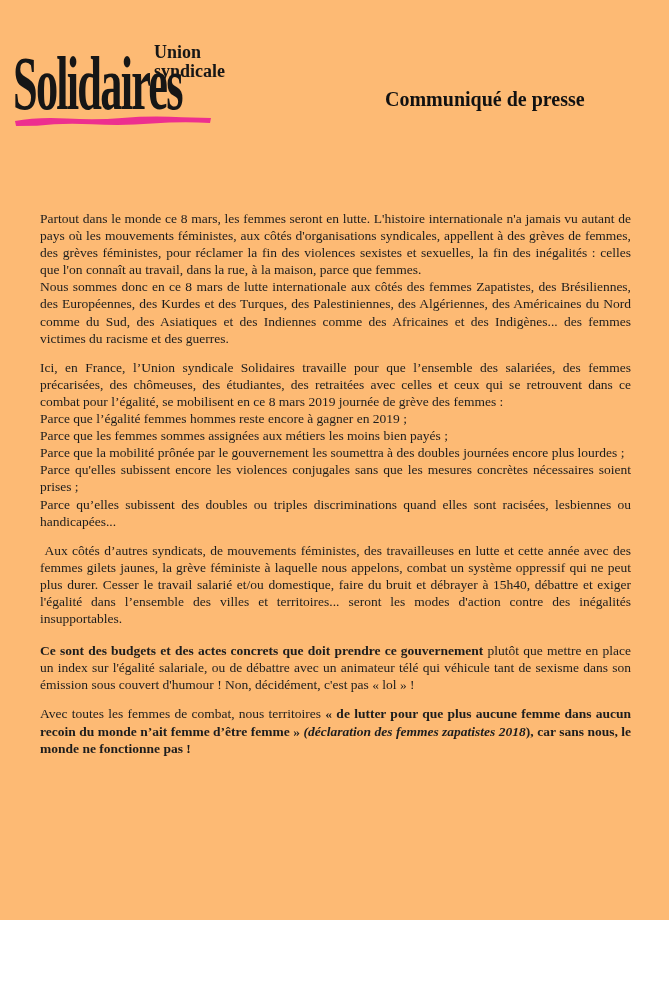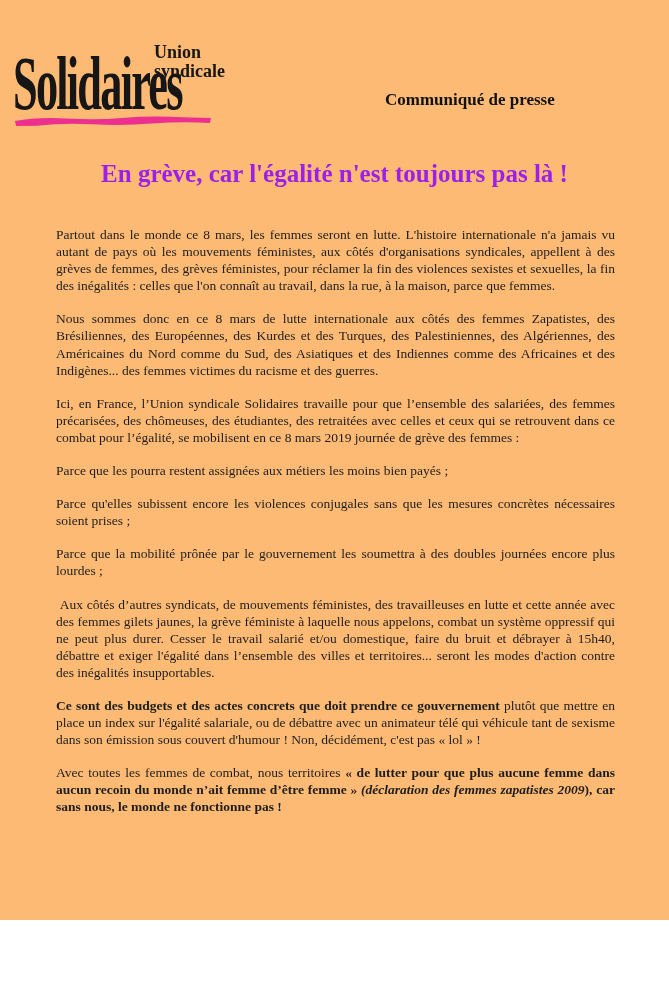--- a/index.html
+++ b/index.html
@@ -22,34 +22,34 @@
     white-space:nowrap;
   }
   .union{
     position:absolute;left:154px;top:43px;
     font-size:18px;line-height:19px;color:#161616;
     font-weight:600;
   }
   .brush{position:absolute;left:12px;top:114px;width:202px;height:14px;transform:rotate(-0.6deg);}
   .press{
     position:absolute;left:385px;top:90px;
-    font-size:17px;line-height:19.5px;font-weight:bold;color:#111;
+    font-size:20px;line-height:19.5px;font-weight:bold;color:#111;
     white-space:nowrap;
   }
   
   .main-title{
     position:absolute;left:0;top:158px;width:669px;
     text-align:center;font-size:25px;line-height:32px;font-weight:bold;
   }
   
   .body-text{
     position:absolute;left:40px;top:210px;width:591px;
     font-size:13.5px;line-height:17.1px;text-align:justify;
   }
-  .body-text p{margin:16px;padding:0;}
+  .body-text p{margin:0;padding:0;}
   .gap{margin-top:12px;}
   .gap-lg{margin-top:15px;}
   b,strong{font-weight:bold;}
   .bi{font-weight:bold;font-style:italic;}
   
   .footer-band{
     position:absolute;left:21px;top:987px;width:410px;height:13px;
   }
 </style>
 </head>
@@ -65,45 +65,46 @@
     <div class="wordmark">Solidaires</div>
     <svg class="brush" viewBox="0 0 202 14" preserveAspectRatio="none" aria-hidden="true">
       <path d="M3 6 Q25 2 55 4 Q85 6 110 4 Q140 2 170 4 L199 5 L198 10 Q170 8 140 10 Q110 12 80 10 Q50 8 25 11 L4 11 Z" fill="#ed2f8f"></path>
     </svg>
   </div>
 
   <div class="press">
     <div>Communiqué de presse</div>
   </div>
 
-  <div class="main-title" id="mainTitle" style="color: rgb(157, 32, 234);">En grève, car l'égalité n'est toujours pas là !</div>
 
   <div class="body-text">
 
     <div class="block">
       <p>Partout dans le monde ce 8 mars, les femmes seront en lutte. L'histoire internationale n'a jamais vu autant de pays où les mouvements féministes, aux côtés d'organisations syndicales, appellent à des grèves de femmes, des grèves féministes, pour réclamer la fin des violences sexistes et sexuelles, la fin des inégalités : celles que l'on connaît au travail, dans la rue, à la maison, parce que femmes.</p>
       <p>Nous sommes donc en ce 8 mars de lutte internationale aux côtés des femmes Zapatistes, des Brésiliennes, des Européennes, des Kurdes et des Turques, des Palestiniennes, des Algériennes, des Américaines du Nord comme du Sud, des Asiatiques et des Indiennes comme des Africaines et des Indigènes... des femmes victimes du racisme et des guerres.</p>
     </div>
 
     <div class="block gap">
       <p>Ici, en France, l’Union syndicale Solidaires travaille pour que l’ensemble des salariées, des femmes précarisées, des chômeuses, des étudiantes, des retraitées avec celles et ceux qui se retrouvent dans ce combat pour l’égalité, se mobilisent en ce 8 mars 2019 journée de grève des femmes :</p>
-      <p>Parce que les pourra restent assignées aux métiers les moins bien payés ;</p>
+      <p>Parce que l’égalité femmes hommes reste encore à gagner en 2019 ;</p>
+      <p>Parce que les femmes sommes assignées aux métiers les moins bien payés ;</p>
+      <p>Parce que la mobilité prônée par le gouvernement les soumettra à des doubles journées encore plus lourdes ;</p>
       <p>Parce qu'elles subissent encore les violences conjugales sans que les mesures concrètes nécessaires soient prises ;</p>
-      <p>Parce que la mobilité prônée par le gouvernement les soumettra à des doubles journées encore plus lourdes ;</p>
+      <p>Parce qu’elles subissent des doubles ou triples discriminations quand elles sont racisées, lesbiennes ou handicapées...</p>
     </div>
 
     <div class="block gap">
       <p>&nbsp;Aux côtés d’autres syndicats, de mouvements féministes, des travailleuses en lutte et cette année avec des femmes gilets jaunes, la grève féministe à laquelle nous appelons, combat un système oppressif qui ne peut plus durer. Cesser le travail salarié et/ou domestique, faire du bruit et débrayer à 15h40, débattre et exiger l'égalité dans l’ensemble des villes et territoires... seront les modes d'action contre des inégalités insupportables.</p>
     </div>
 
     <div class="block gap-lg">
       <p><strong>Ce sont des budgets et des actes concrets que doit prendre ce gouvernement</strong><span> plutôt que mettre en place un index sur l'égalité salariale, ou de débattre avec un animateur télé qui véhicule tant de sexisme dans son émission sous couvert d'humour ! Non, décidément, c'est pas « lol » !</span></p>
     </div>
 
     <div class="block gap">
-      <p><span>Avec toutes les femmes de combat, nous territoires </span><strong>« de lutter pour que plus aucune femme dans aucun recoin du monde n’ait femme d’être femme » </strong><span class="bi">(déclaration des femmes zapatistes 2009</span><strong>), car sans nous, le monde ne fonctionne pas !</strong></p>
+      <p><span>Avec toutes les femmes de combat, nous territoires </span><strong>« de lutter pour que plus aucune femme dans aucun recoin du monde n’ait femme d’être femme » </strong><span class="bi">(déclaration des femmes zapatistes 2018</span><strong>), car sans nous, le monde ne fonctionne pas !</strong></p>
     </div>
 
   </div>
 
   <div class="footer-band" id="footerBand" style="background: rgb(63, 90, 99);"></div>
 
 </div>
 
 </body></html>

